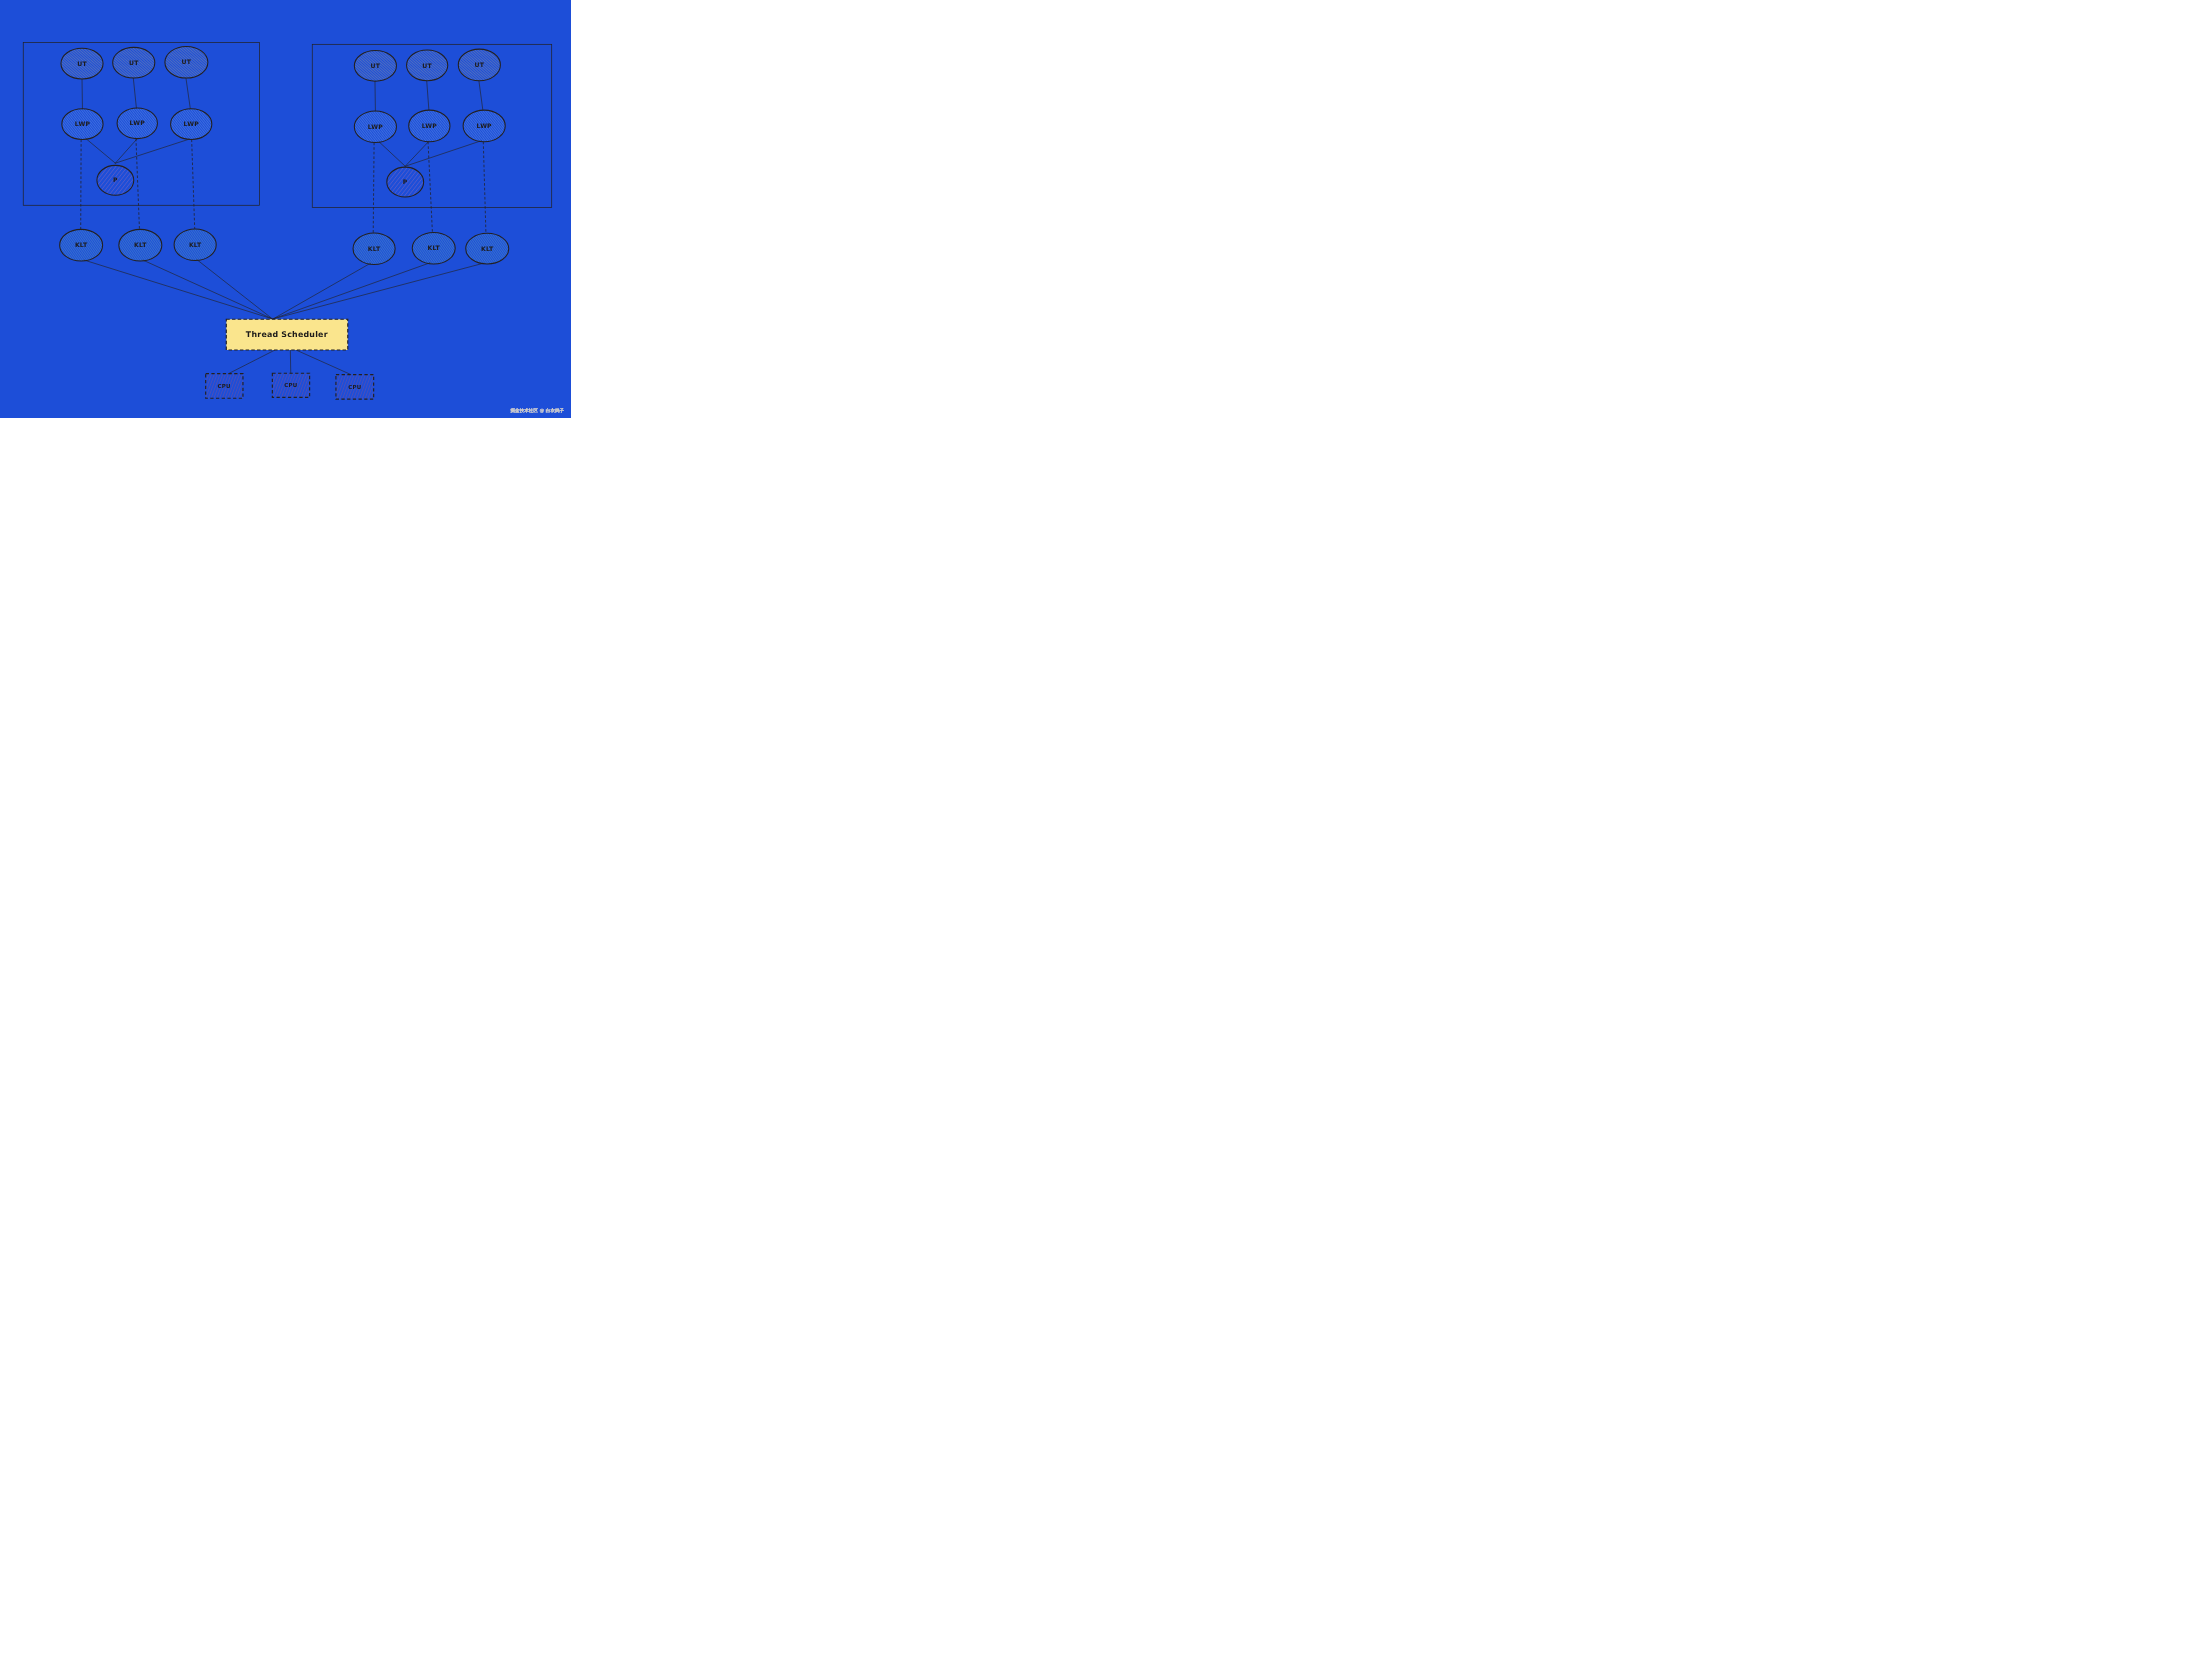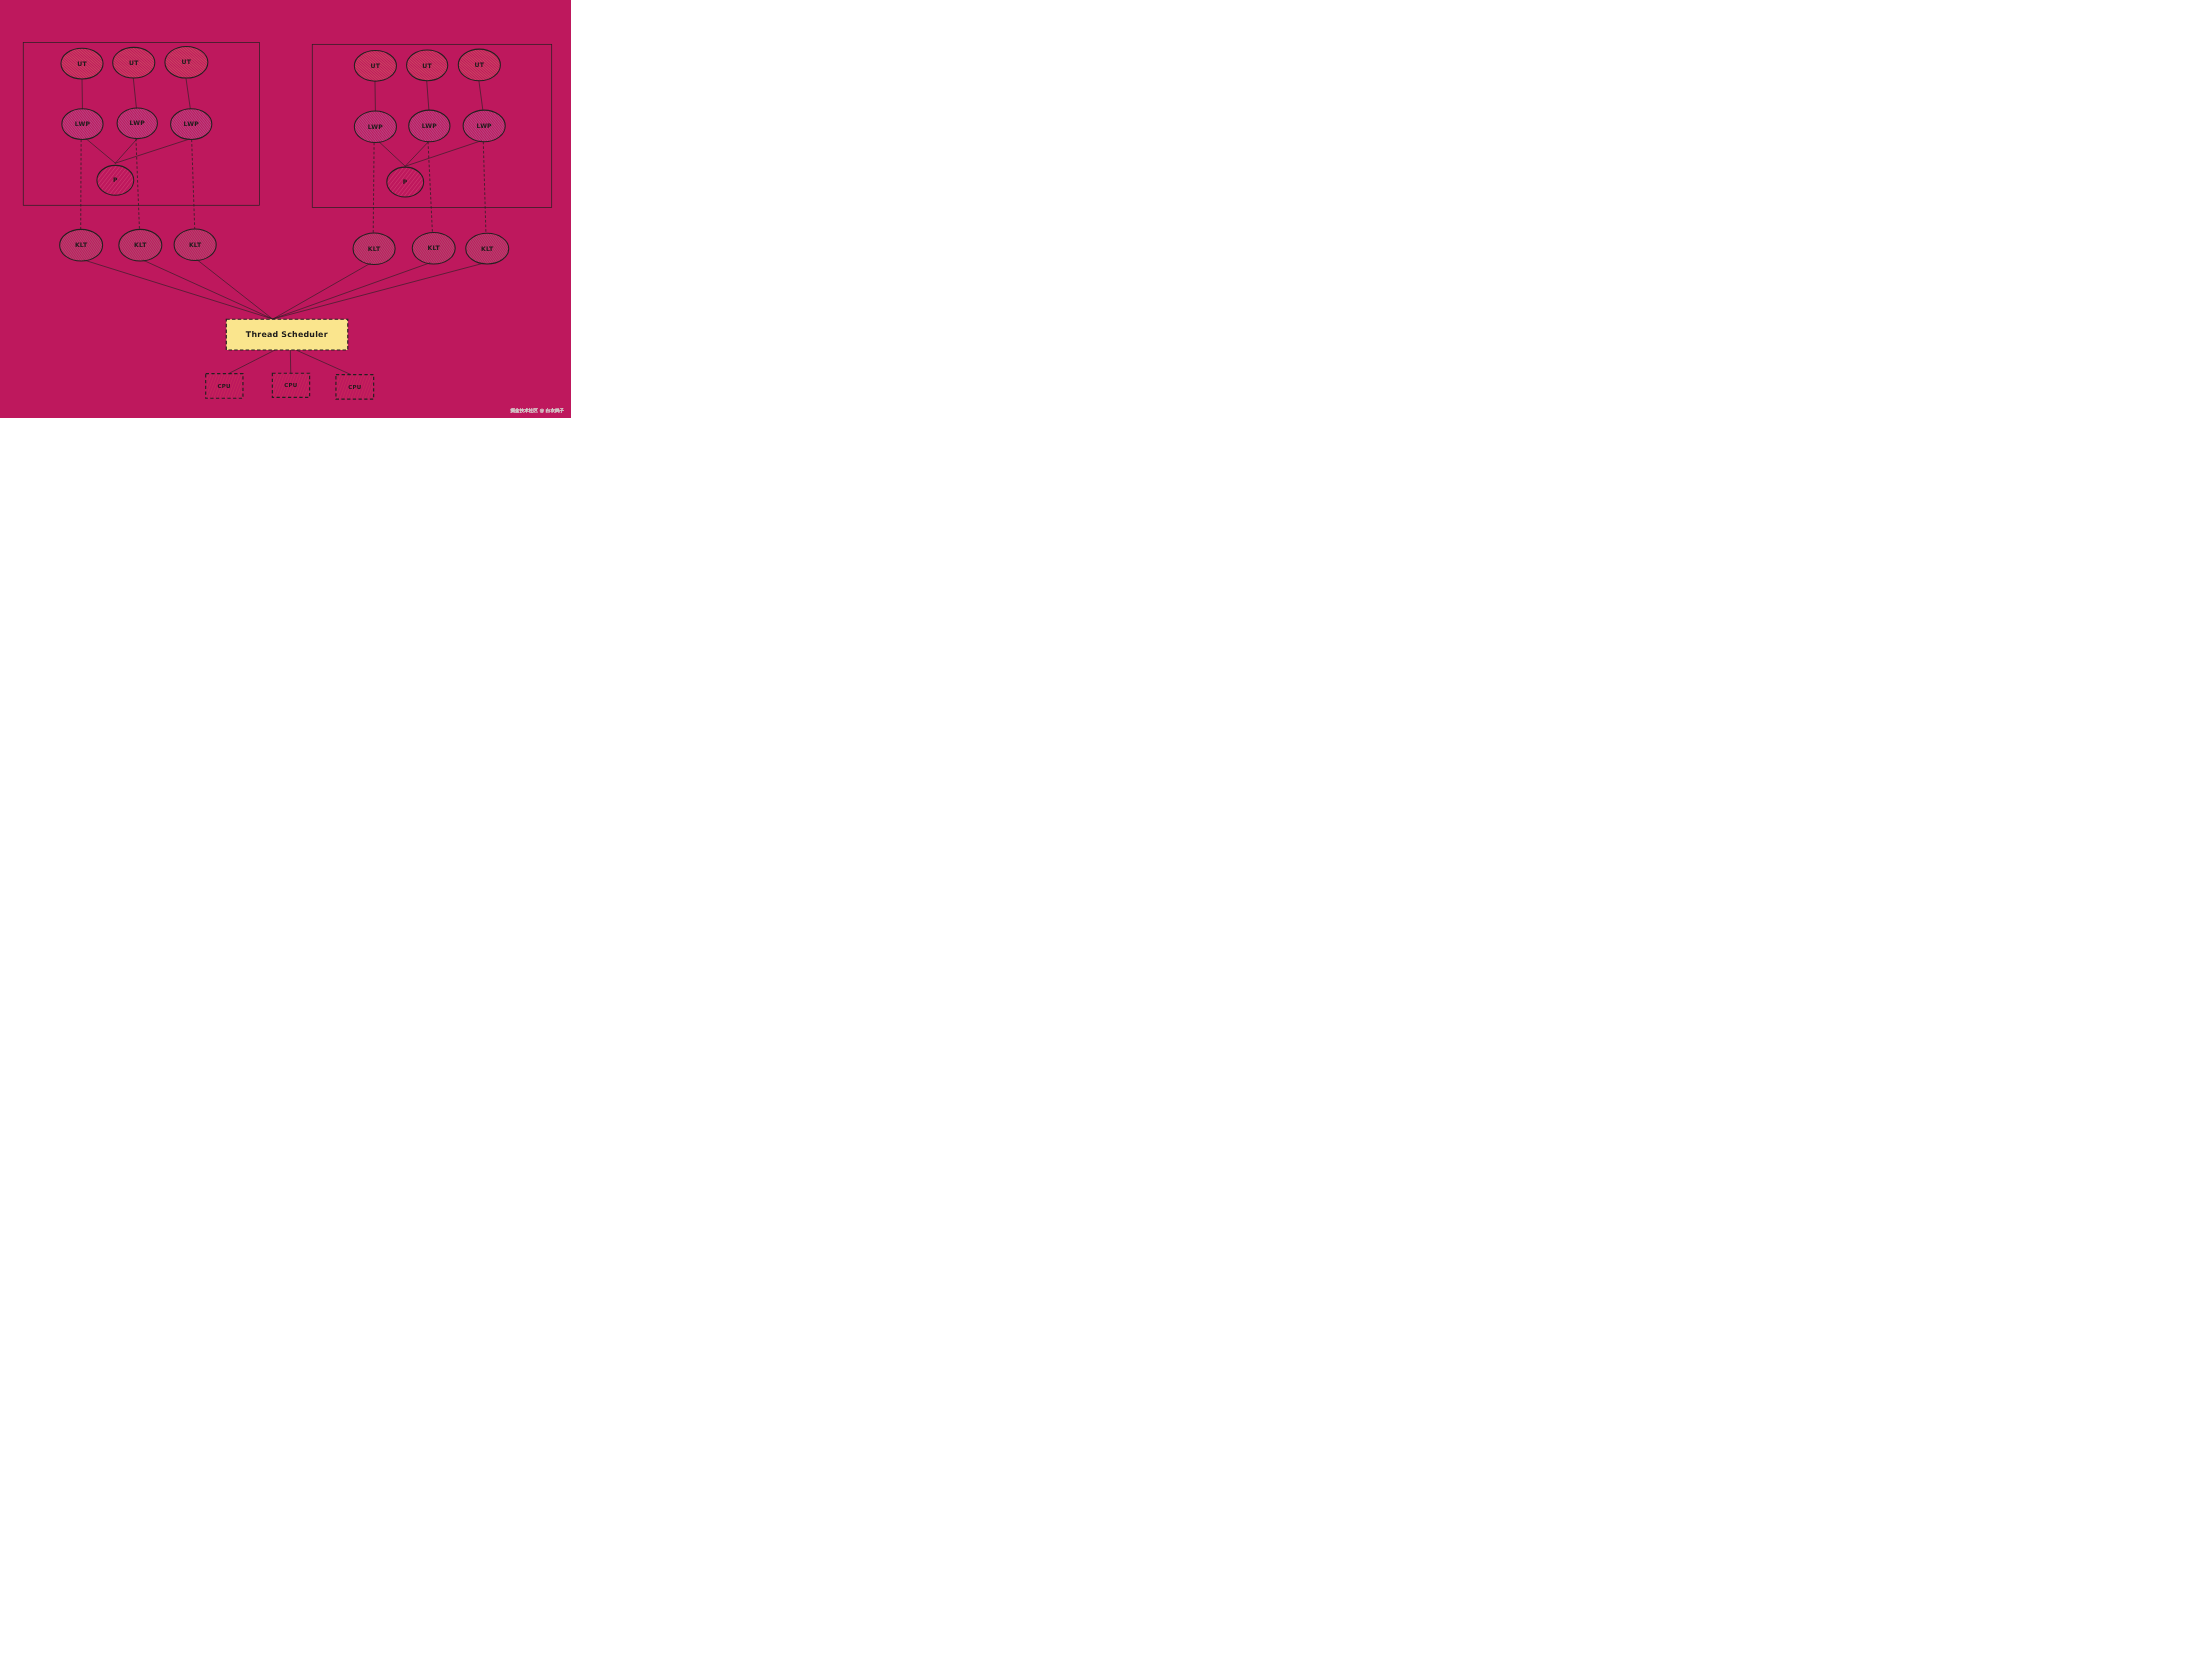--- a/index.html
+++ b/index.html
@@ -5,21 +5,21 @@
   html, body {
     margin: 0;
     padding: 0;
     background: #ffffff;
     font-family: "DejaVu Sans", "Liberation Sans", sans-serif;
   }
   .canvas {
     position: relative;
     width: 571px;
     height: 418px;
-    background: #be185d;
+    background: #1d4ed8;
     overflow: hidden;
   }
   svg { display: block; }
 
   
   .hl-ut   { stroke: var(--ut-hatch,   #F6D567); stroke-width: 0.8; }
   .hl-lwp  { stroke: var(--lwp-hatch,  #9FD0F0); stroke-width: 0.9; }
   .hl-klt  { stroke: var(--klt-hatch,  #8BE3A6); stroke-width: 0.9; }
   .hl-p    { stroke: var(--p-hatch,    #F28298); stroke-width: 0.9; }
   .hl-cpu  { stroke: var(--cpu-hatch,  #DD4F4F); stroke-width: 0.9; }

